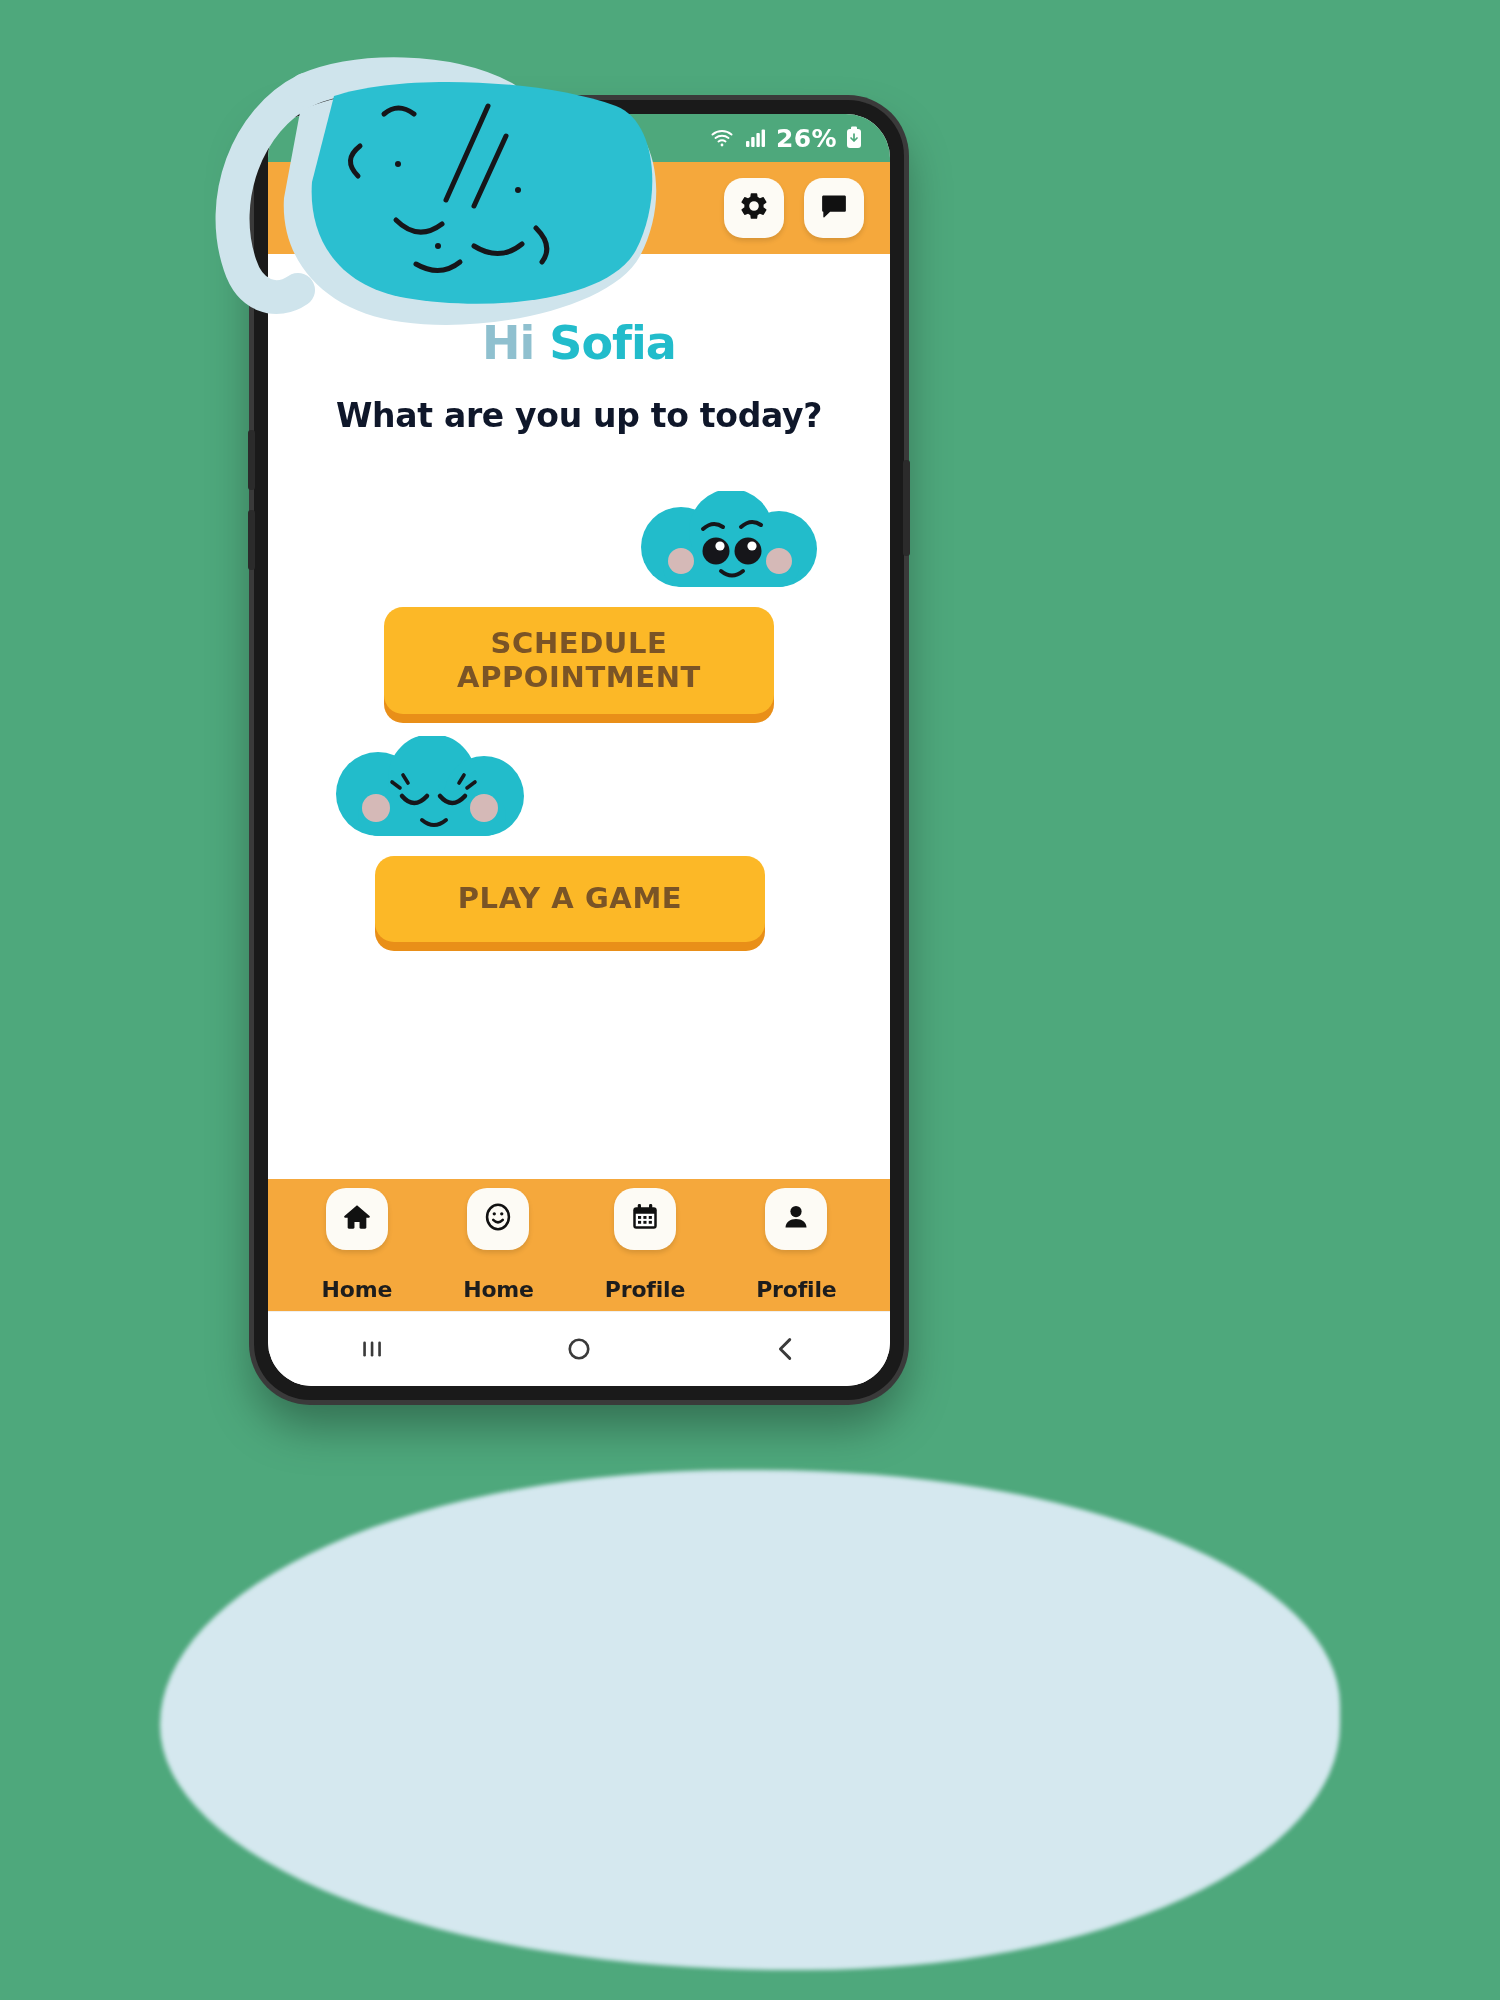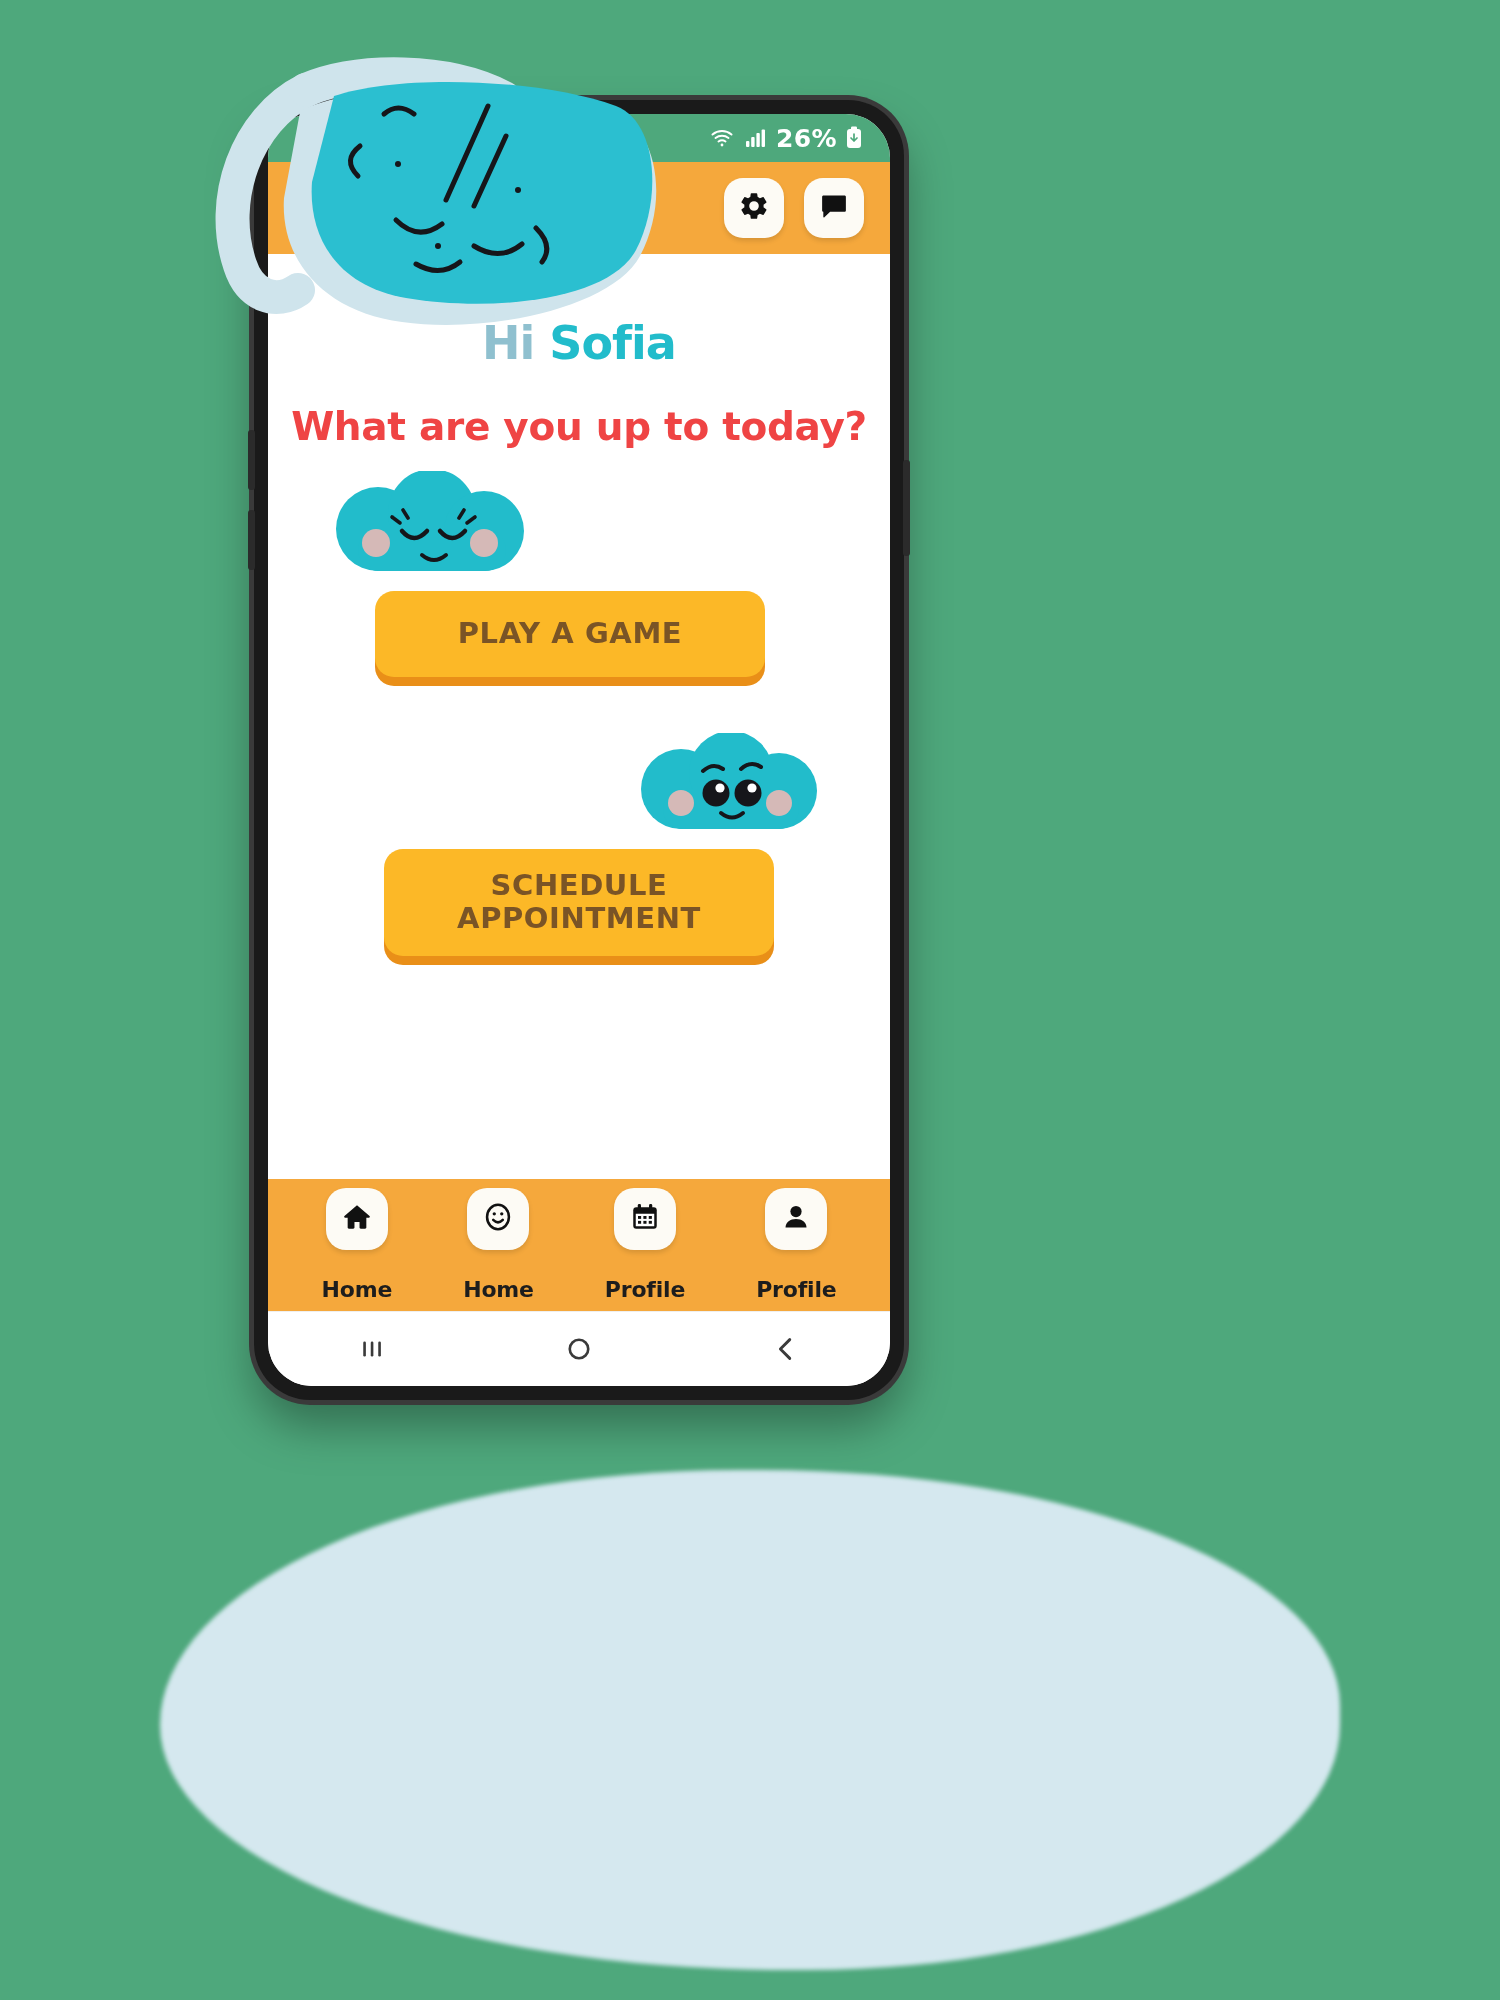--- a/index.html
+++ b/index.html
@@ -64,21 +64,21 @@
     flex:1 1 auto;background:#fff;position:relative;overflow:hidden;
     display:flex;flex-direction:column;align-items:center;
   }
   .greeting{
     margin-top:66px;font-size:46px;font-weight:800;letter-spacing:-1px;
     line-height:1;white-space:nowrap;
   }
   .greeting .hi{color:#8fc0cf;}
   .greeting .name{color:#22bccb;}
   .subtitle{
-    margin-top:38px;font-size:39px;font-weight:800;color:#ef4444;
+    margin-top:30px;font-size:33px;font-weight:800;color:#0f172a;
     letter-spacing:-.3px;white-space:nowrap;
   }
 
   .group{position:relative;width:100%;display:flex;flex-direction:column;align-items:center;}
   .group.g1{margin-top:56px;}
   .group.g2{margin-top:22px;}
 
   .cloud-wrap{display:flex;width:540px;}
   .cloud-wrap.right{justify-content:flex-end;padding-right:24px;}
   .cloud-wrap.left{justify-content:flex-start;padding-left:6px;}
@@ -184,20 +184,45 @@
 
       <div class="screen-body">
 
         <div class="greeting">
           <span class="hi">Hi</span>
           <span> </span>
           <span class="name">Sofia</span>
         </div>
 
         <div class="subtitle">What are you up to today?</div>
+
+        <div class="group g1">
+          <div class="cloud-wrap right">
+            <span>
+              <svg width="218" height="118" viewBox="0 0 218 118">
+                <g fill="#22bccb">
+                  <circle cx="62" cy="56" r="40"></circle>
+                  <circle cx="112" cy="40" r="42"></circle>
+                  <circle cx="160" cy="58" r="38"></circle>
+                  <rect x="44" y="56" width="136" height="40" rx="20"></rect>
+                </g>
+                <circle cx="62" cy="70" r="13" fill="#f4b9b4" opacity=".85"></circle>
+                <circle cx="160" cy="70" r="13" fill="#f4b9b4" opacity=".85"></circle>
+                <circle cx="97" cy="60" r="13.5" fill="#16161a"></circle>
+                <circle cx="129" cy="60" r="13.5" fill="#16161a"></circle>
+                <circle cx="101" cy="55" r="4.6" fill="#ffffff"></circle>
+                <circle cx="133" cy="55" r="4.6" fill="#ffffff"></circle>
+                <path d="M84 38 q10 -9 20 -2" stroke="#16161a" stroke-width="4" fill="none" stroke-linecap="round"></path>
+                <path d="M122 36 q10 -9 20 -2" stroke="#16161a" stroke-width="4" fill="none" stroke-linecap="round"></path>
+                <path d="M102 80 q11 9 22 0" stroke="#16161a" stroke-width="4" fill="none" stroke-linecap="round"></path>
+              </svg>
+            </span>
+          </div>
+          <button class="btn schedule">SCHEDULE APPOINTMENT</button>
+        </div>
 
         <div class="group g2">
           <div class="cloud-wrap left">
             <span>
               <svg width="230" height="120" viewBox="0 0 230 120">
                 <g fill="#22bccb">
                   <circle cx="66" cy="58" r="42"></circle>
                   <circle cx="120" cy="42" r="44"></circle>
                   <circle cx="172" cy="60" r="40"></circle>
                   <rect x="46" y="58" width="148" height="42" rx="21"></rect>
@@ -208,45 +233,20 @@
                 <path d="M128 60 q12 14 25 0" stroke="#16161a" stroke-width="4.5" fill="none" stroke-linecap="round"></path>
                 <path d="M88 52 l-8 -6" stroke="#16161a" stroke-width="3.6" stroke-linecap="round"></path>
                 <path d="M96 47 l-5 -8" stroke="#16161a" stroke-width="3.6" stroke-linecap="round"></path>
                 <path d="M155 52 l8 -6" stroke="#16161a" stroke-width="3.6" stroke-linecap="round"></path>
                 <path d="M147 47 l5 -8" stroke="#16161a" stroke-width="3.6" stroke-linecap="round"></path>
                 <path d="M110 84 q12 10 24 0" stroke="#16161a" stroke-width="4" fill="none" stroke-linecap="round"></path>
               </svg>
             </span>
           </div>
           <button class="btn play">PLAY A GAME</button>
-        </div>
-
-        <div class="group g1">
-          <div class="cloud-wrap right">
-            <span>
-              <svg width="218" height="118" viewBox="0 0 218 118">
-                <g fill="#22bccb">
-                  <circle cx="62" cy="56" r="40"></circle>
-                  <circle cx="112" cy="40" r="42"></circle>
-                  <circle cx="160" cy="58" r="38"></circle>
-                  <rect x="44" y="56" width="136" height="40" rx="20"></rect>
-                </g>
-                <circle cx="62" cy="70" r="13" fill="#f4b9b4" opacity=".85"></circle>
-                <circle cx="160" cy="70" r="13" fill="#f4b9b4" opacity=".85"></circle>
-                <circle cx="97" cy="60" r="13.5" fill="#16161a"></circle>
-                <circle cx="129" cy="60" r="13.5" fill="#16161a"></circle>
-                <circle cx="101" cy="55" r="4.6" fill="#ffffff"></circle>
-                <circle cx="133" cy="55" r="4.6" fill="#ffffff"></circle>
-                <path d="M84 38 q10 -9 20 -2" stroke="#16161a" stroke-width="4" fill="none" stroke-linecap="round"></path>
-                <path d="M122 36 q10 -9 20 -2" stroke="#16161a" stroke-width="4" fill="none" stroke-linecap="round"></path>
-                <path d="M102 80 q11 9 22 0" stroke="#16161a" stroke-width="4" fill="none" stroke-linecap="round"></path>
-              </svg>
-            </span>
-          </div>
-          <button class="btn schedule">SCHEDULE APPOINTMENT</button>
         </div>
       </div>
 
       <div class="bottomnav">
 
         <div class="nav-item">
           <div class="nav-ico">
             <span>
               <svg width="32" height="32" viewBox="0 0 24 24" fill="#111111">
                 <path d="M12 3.2 2.6 11.3c-.5.45-.2 1.3.5 1.3H5v7.3c0 .5.4.9.9.9h3.3c.5 0 .9-.4.9-.9v-4.2h3.8v4.2c0 .5.4.9.9.9h3.3c.5 0 .9-.4.9-.9v-7.3h1.9c.7 0 1-.85.5-1.3L12 3.2z"></path>

